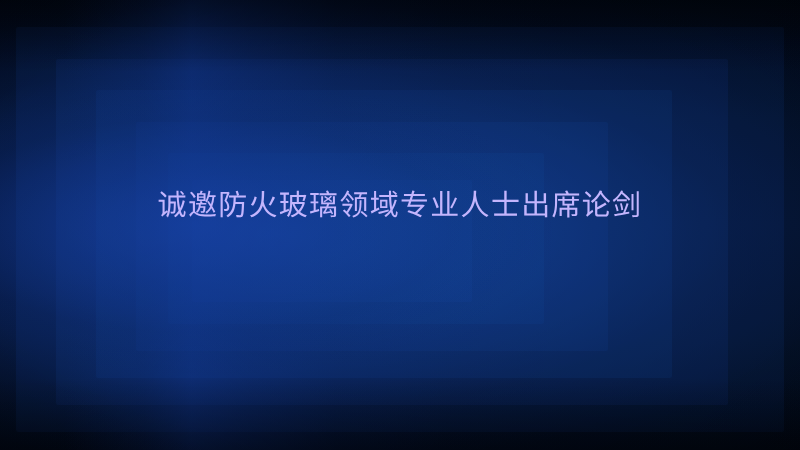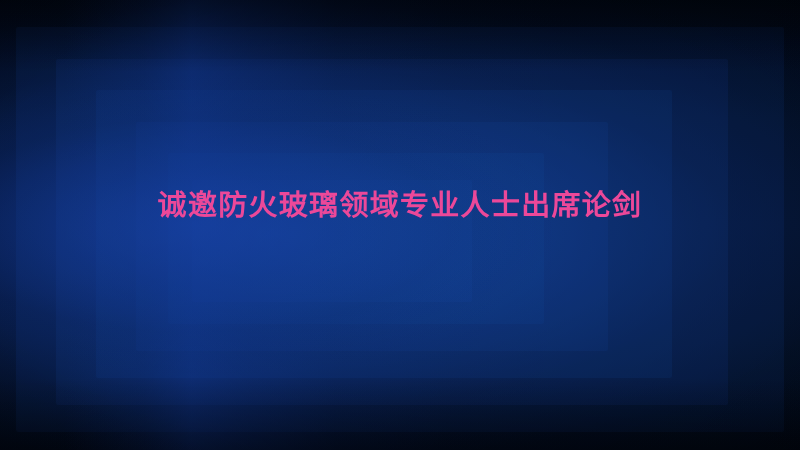--- a/index.html
+++ b/index.html
@@ -116,22 +116,22 @@
     line-height: 44px;
     letter-spacing: 1.5px;
     font-weight: 400;
     color: #f4f7fb;
     white-space: nowrap;
   }
   .headline-secondary {
     font-size: 29px;
     line-height: 42px;
     letter-spacing: 1.3px;
-    font-weight: 700;
-    color: #ec4899;
+    font-weight: 400;
+    color: #c4b5fd;
     white-space: nowrap;
     margin-top: 24px;
   }
 </style>
 </head>
 <body>
 
 <div id="stage">
 
   <div class="bg-layer bg-base"></div>

